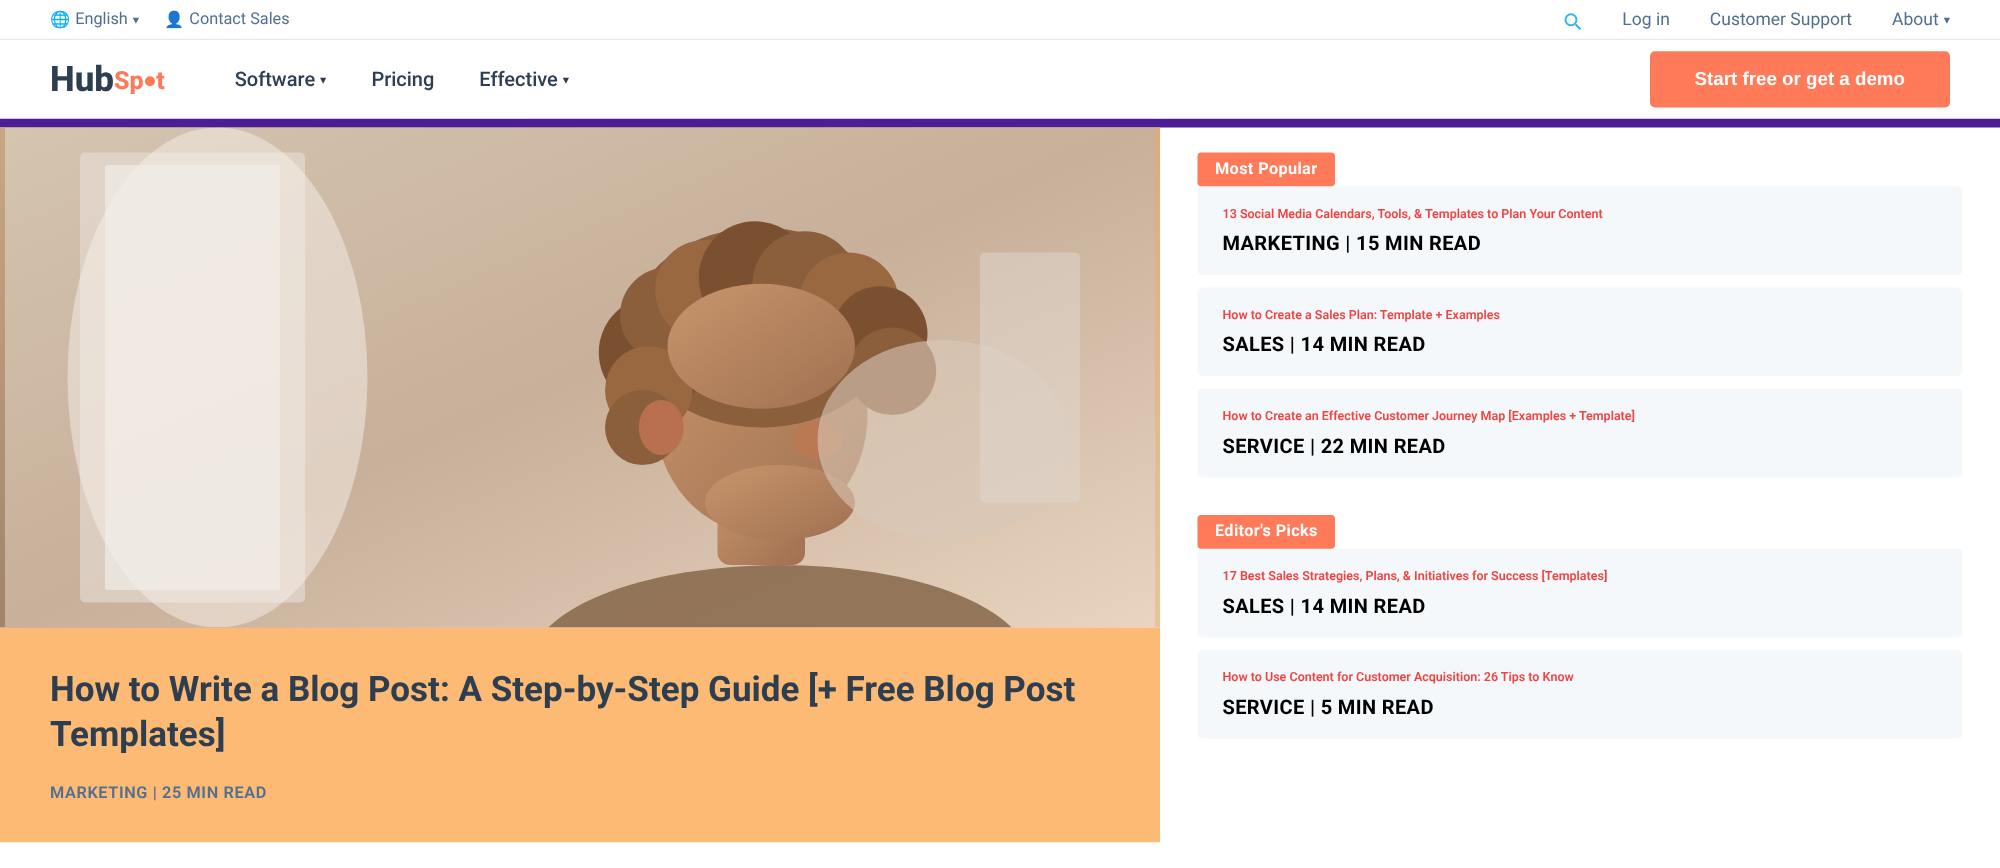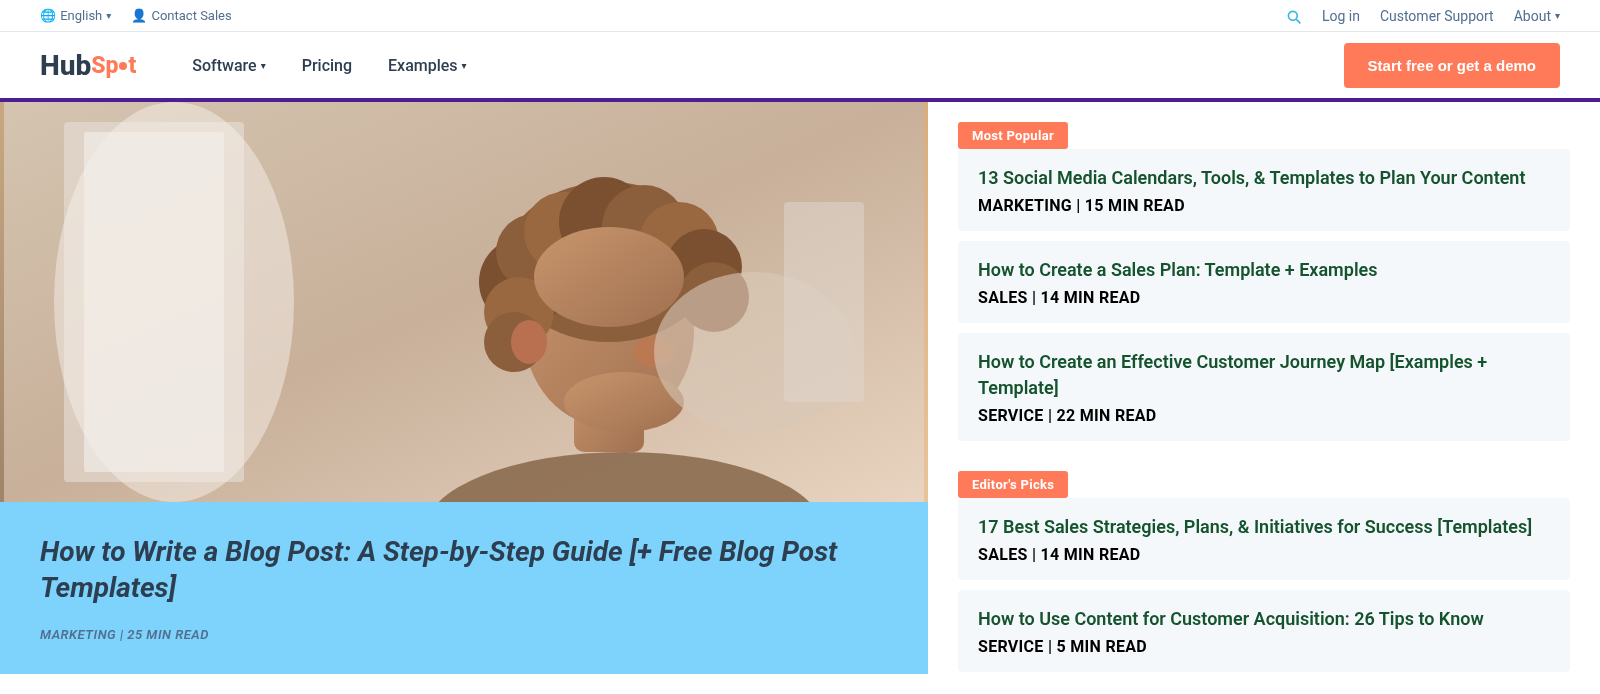--- a/index.html
+++ b/index.html
@@ -9,33 +9,33 @@
     .top-bar {
       display: flex;
       justify-content: space-between;
       align-items: center;
       padding: 6px 40px;
       border-bottom: 1px solid #e5e8eb;
       font-size: 13px;
       color: #516f90;
     }
     .top-bar-left { display: flex; align-items: center; gap: 20px; }
-    .top-bar-right { display: flex; align-items: center; gap: 20px; }
+    .top-bar-right { display: flex; align-items: center; gap: 32px; }
     .top-bar a { color: #516f90; text-decoration: none; }
     .top-bar-lang { display: flex; align-items: center; gap: 4px; cursor: pointer; }
     .top-bar-contact { display: flex; align-items: center; gap: 4px; cursor: pointer; }
     .chevron-down { font-size: 10px; }
 
     
     .main-nav {
       display: flex;
       align-items: center;
       padding: 0 40px;
       height: 70px;
-      border-bottom: 4px solid #4c1d95;
+      border-bottom: 7px solid #4c1d95;
       position: relative;
     }
     .logo {
       font-size: 28px;
       font-weight: 800;
       color: #2d3e50;
       margin-right: 40px;
       text-decoration: none;
       display: flex;
       align-items: center;
@@ -54,21 +54,21 @@
       text-decoration: none;
       cursor: pointer;
       border-radius: 4px;
     }
 
     .nav-cta {
       margin-left: auto;
       background: #ff7a59;
       color: #fff;
       border: none;
-      padding: 14px 24px;
+      padding: 14px 36px;
       border-radius: 4px;
       font-size: 15px;
       font-weight: 600;
       cursor: pointer;
       white-space: nowrap;
     }
     .nav-link {
       font-size: 14px;
       color: #516f90;
       text-decoration: none;
@@ -98,22 +98,21 @@
     }
 
     
     .person-illustration {
       width: 100%;
       height: 100%;
     }
 
     .article-info {
       padding: 32px 40px;
-      background: #7dd3fc;
-      font-style: italic;
+      background: #fdba74;
     }
 
     .article-title {
       font-size: 28px;
       font-weight: 700;
       color: #2d3e50;
       line-height: 1.3;
       margin-bottom: 20px;
     }
 
@@ -150,23 +149,23 @@
 
     .article-card {
       background: #f5f8fa;
       border-radius: 4px;
       padding: 16px 20px;
       margin-bottom: 10px;
       cursor: pointer;
     }
 
     .card-title {
-      font-size: 18px;
+      font-size: 10px;
       font-weight: 600;
-      color: #14532d;
+      color: #ef4444;
       line-height: 1.4;
       margin-bottom: 6px;
     }
 
     .card-meta {
       font-size: 16px;
       font-weight: 700;
       color: #000000;
       text-transform: uppercase;
       letter-spacing: 0.3px;
@@ -205,33 +204,33 @@
     <div class="nav-about">
       <span>About</span>
       <span class="chevron-down">▾</span>
     </div>
   </div>
 </div>
 
 <nav class="main-nav">
   <a class="logo" href="#">
     <span class="logo-hub">Hub</span>
-      <span style="color:#ff7a59;font-size:23px;font-weight:800;">Sp<span style="display:inline-block;width:8px;height:8px;background:#ff7a59;border-radius:50%;margin:0 1px;vertical-align:middle;"></span>t</span>
+      <span style="color:#ff7a59;font-size:20px;font-weight:800;">Sp<span style="display:inline-block;width:8px;height:8px;background:#ff7a59;border-radius:50%;margin:0 1px;vertical-align:middle;"></span>t</span>
   </a>
 
   <div class="nav-items">
     <div class="nav-item">
       <span>Software</span>
       <span class="chevron-down">▾</span>
     </div>
     <div class="nav-item">
       <span>Pricing</span>
     </div>
     <div class="nav-item">
-      <span>Examples</span>
+      <span>Effective</span>
       <span class="chevron-down">▾</span>
     </div>
   </div>
 
   <button class="nav-cta">Start free or get a demo</button>
 </nav>
 
 <div class="content-area">
 
   <div class="main-content">

